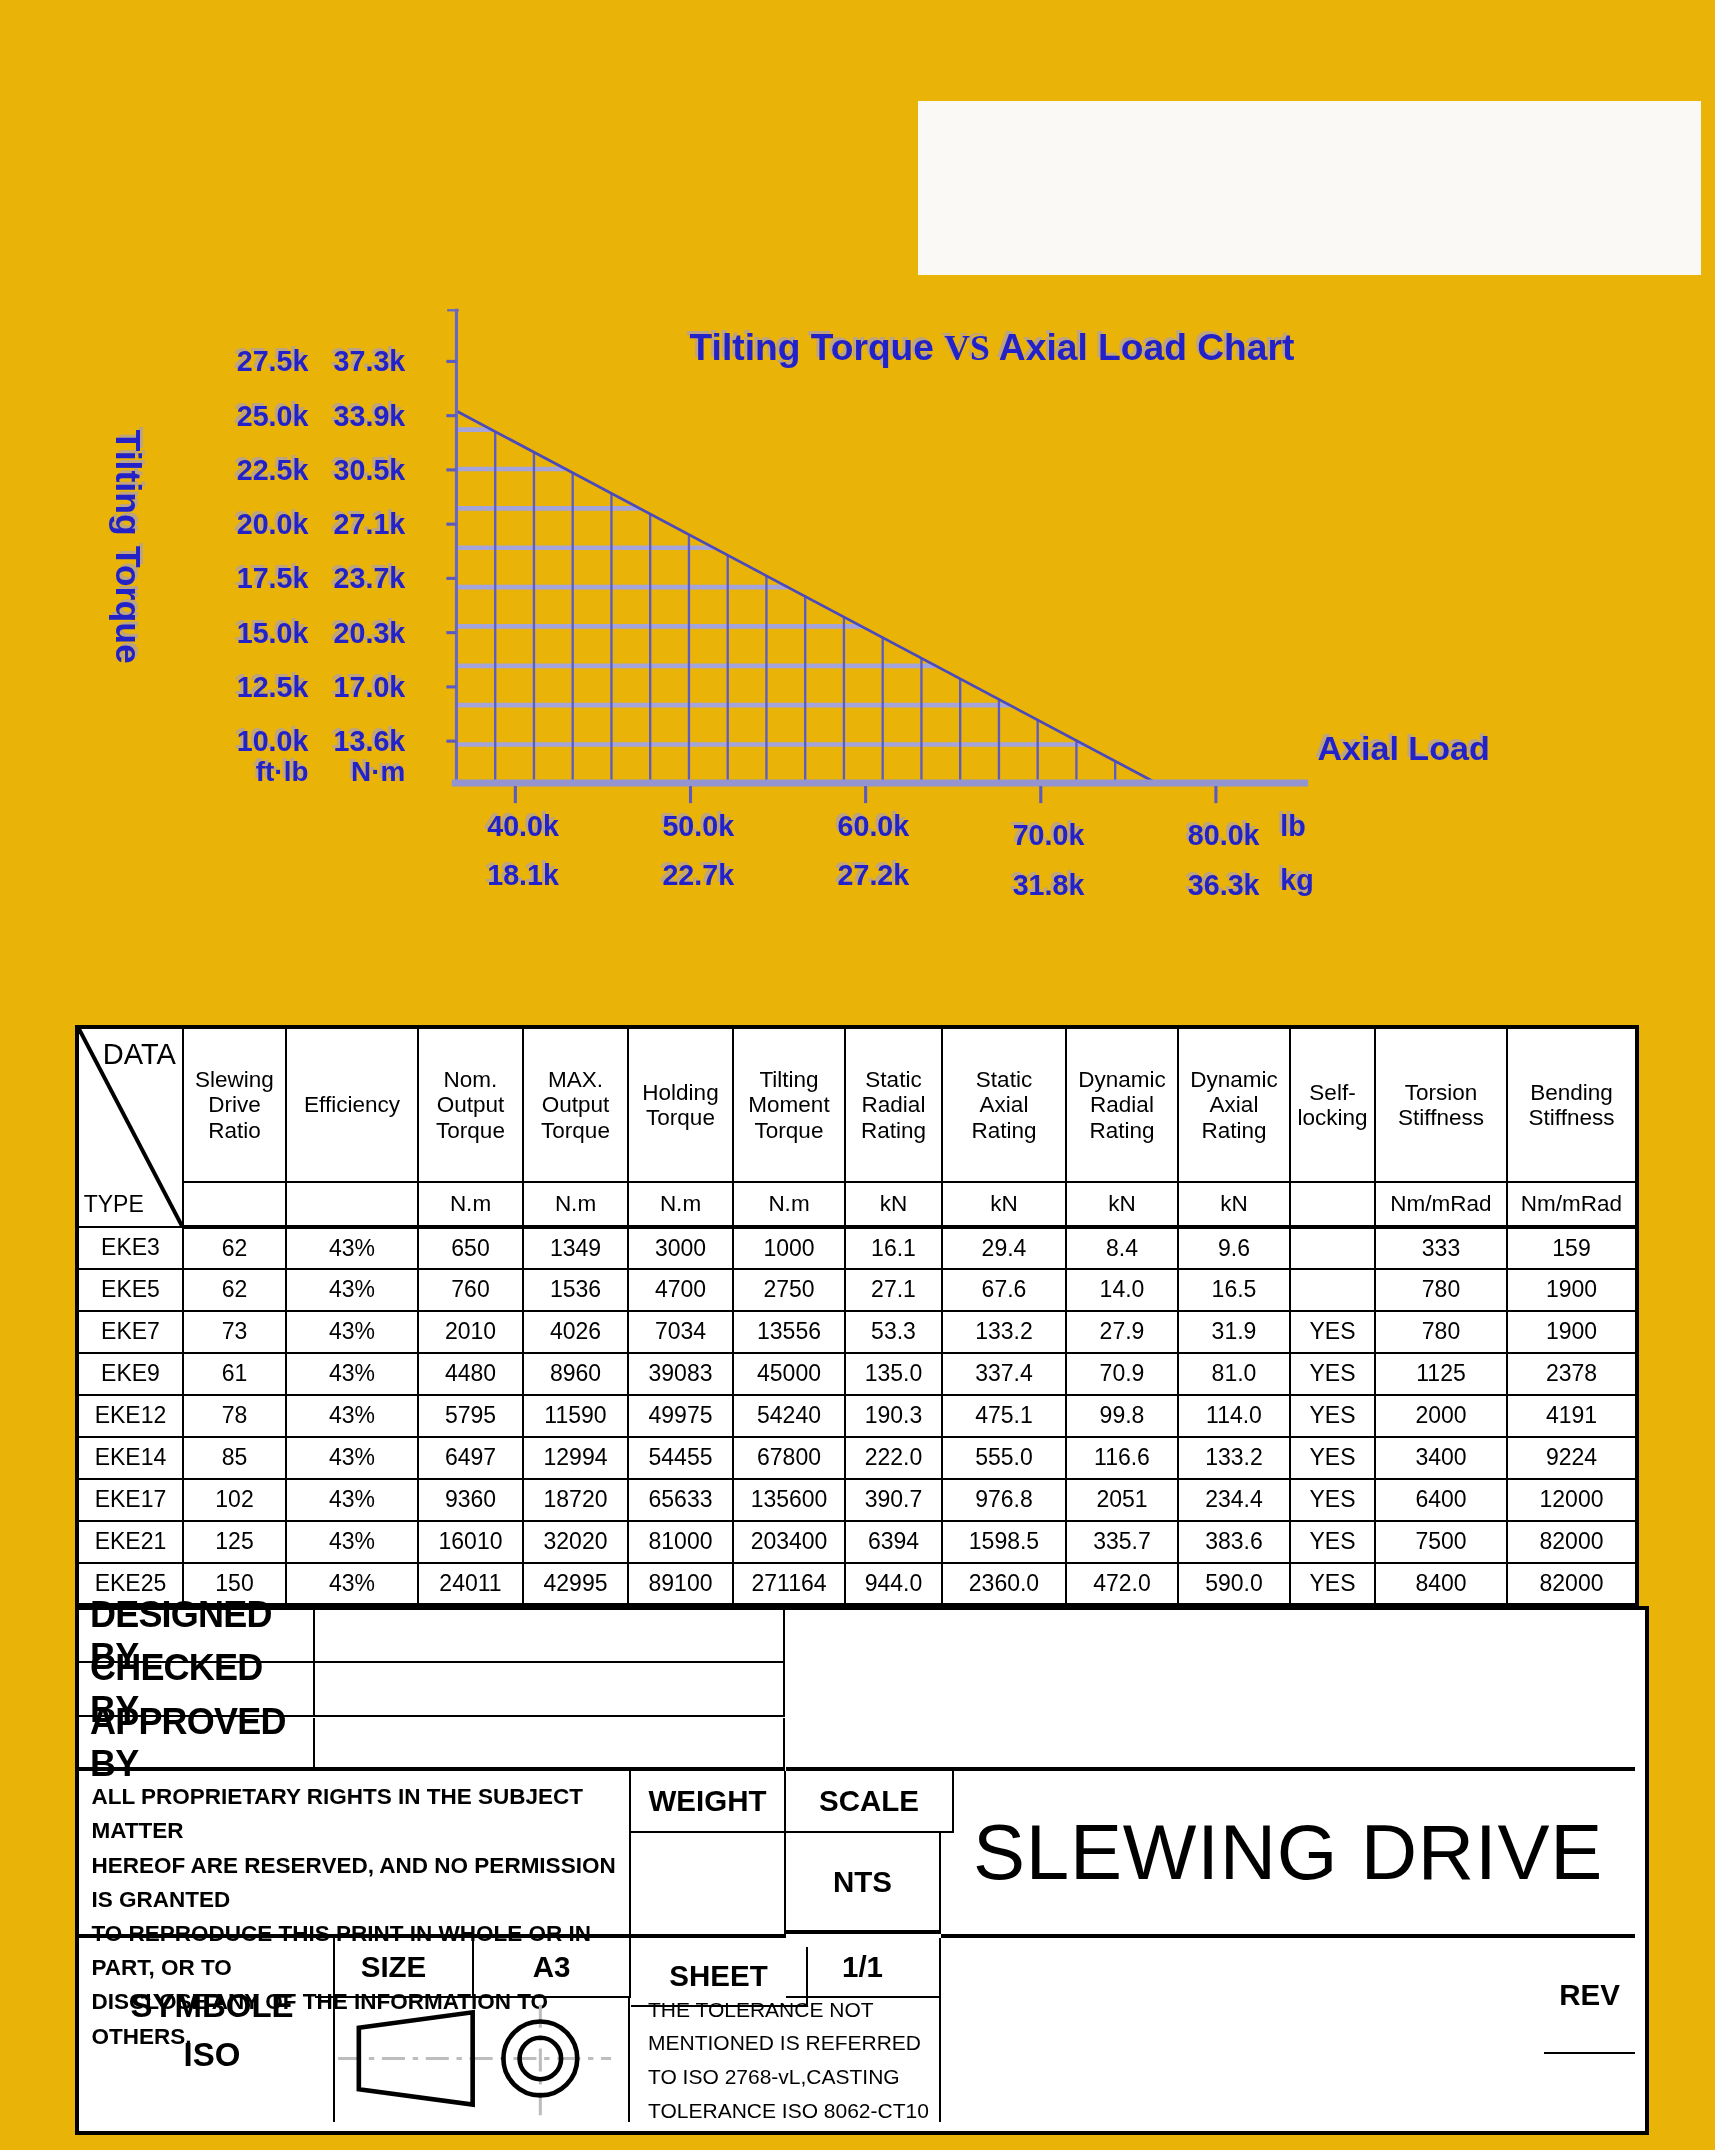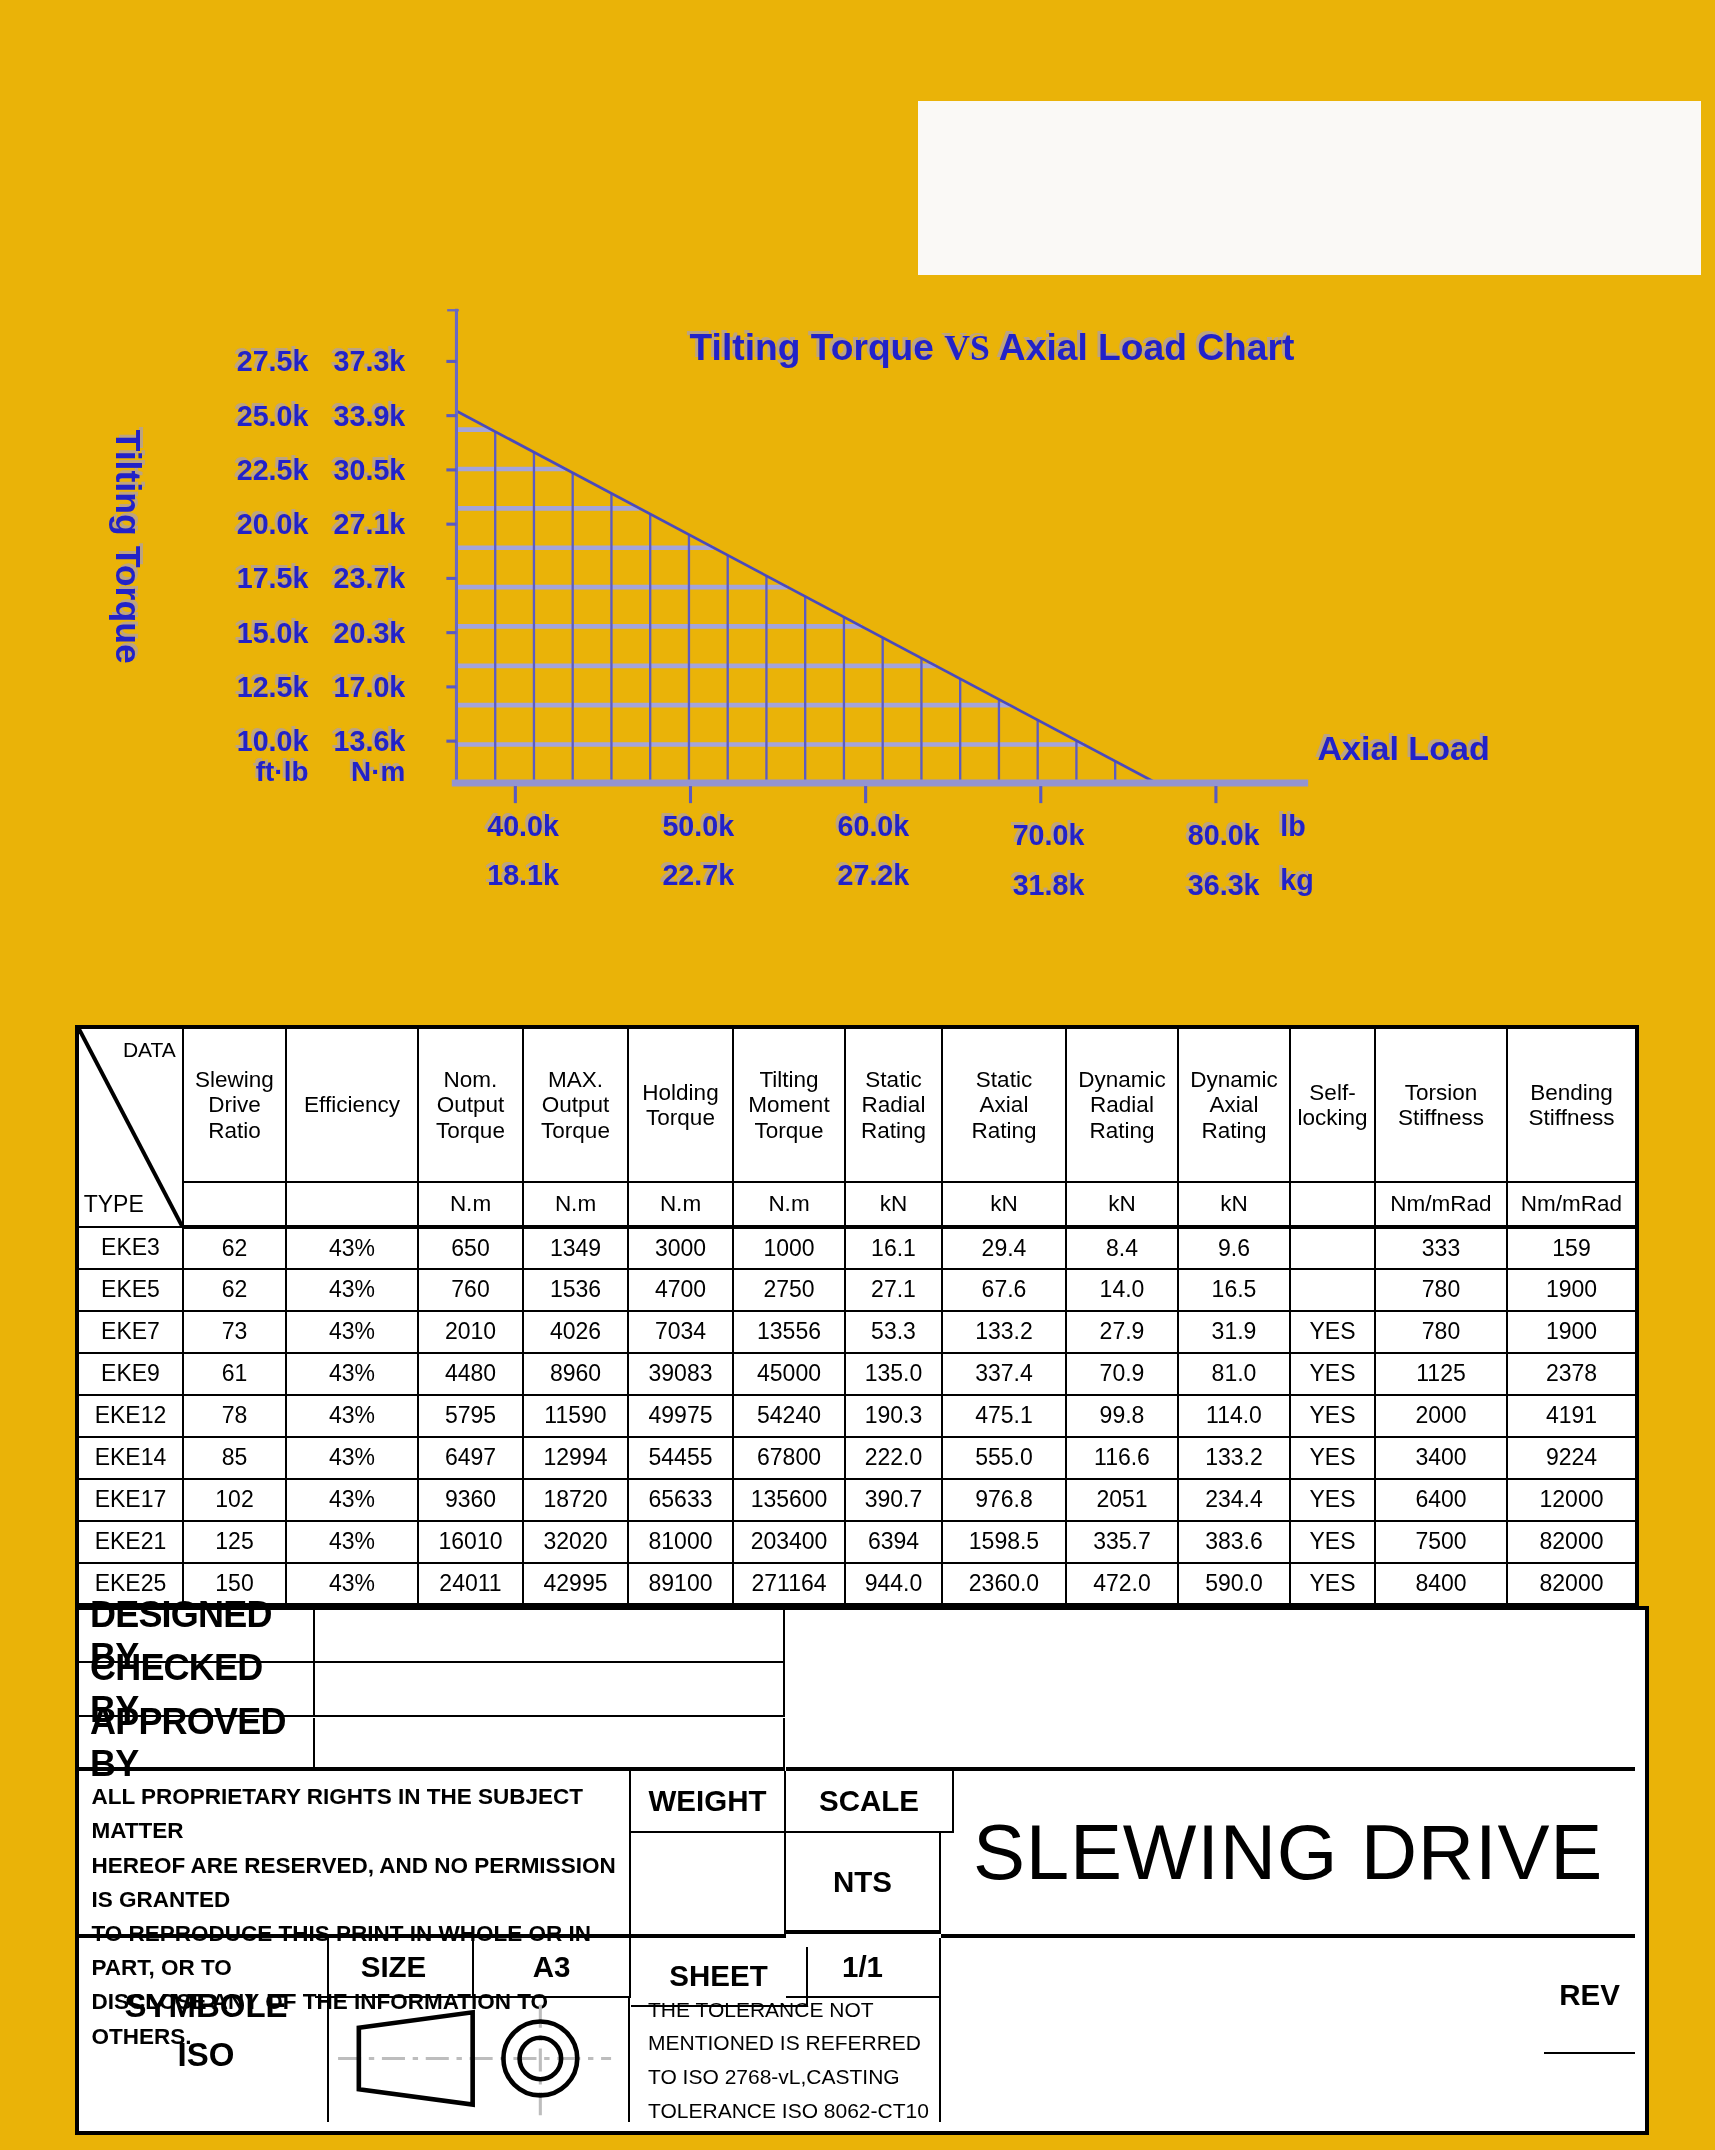--- a/index.html
+++ b/index.html
@@ -19,21 +19,21 @@
   .main-table th,.main-table td{border:2.3px solid #000;text-align:center;vertical-align:middle;
               font-weight:normal;padding:0;font-size:23px;line-height:1.12;overflow:hidden;}
   .main-table thead th{font-size:22.5px;}
   .main-table tr.hdr{height:155px;}
   .main-table tr.units{height:45px;}
   .main-table tr.units th{border-bottom-width:4.7px;}
   .main-table tbody tr{height:42px;}
   .pre{white-space:pre-line;}
   .corner{position:relative;}
   .corner svg{position:absolute;left:0;top:0;width:100%;height:100%;}
-  .corner .d-top{position:absolute;top:9.3px;right:6.2px;font-size:21px;}
+  .corner .d-top{position:absolute;top:9.3px;right:6.2px;font-size:29px;}
   .corner .d-bot{position:absolute;bottom:7.8px;left:4.7px;font-size:23px;}
 
   
   .tblock{position:absolute;left:75px;top:1606px;width:1566px;height:521px;
           border:4.7px solid #000;background:#fff;}
   .cell{position:absolute;box-sizing:border-box;display:flex;align-items:center;justify-content:center;}
   .bR3{border-right:2.3px solid #000;} .bB3{border-bottom:2.3px solid #000;} .bB6{border-bottom:4.7px solid #000;}
   .lbl{justify-content:flex-start;padding-left:11px;font-size:36px;font-weight:bold;letter-spacing:-0.8px;}
   .hd2{font-size:29.5px;font-weight:bold;}
   .prop{font-size:22.5px;font-weight:bold;line-height:1.52;justify-content:flex-start;
@@ -367,21 +367,21 @@
     <div class="cell prop pre bR3 bB6" style="left:0;top:161px;width:552px;height:167px">ALL PROPRIETARY RIGHTS IN THE SUBJECT MATTER
 HEREOF ARE RESERVED, AND NO PERMISSION IS GRANTED
 TO REPRODUCE THIS PRINT IN WHOLE OR IN PART, OR TO
 DISCLOSE ANY OF THE INFORMATION TO OTHERS.</div>
     <div class="cell hd2 bR3 bB3" style="left:552px;top:161px;width:155px;height:62px">WEIGHT</div>
     <div class="cell hd2 bR3 bB3" style="left:707px;top:161px;width:168px;height:62px">SCALE</div>
     <div class="cell bR3 bB6" style="left:552px;top:223px;width:155px;height:105px"></div>
     <div class="cell hd2 bR3 bB6" style="left:707px;top:223px;width:155px;height:101px">NTS</div>
     <div class="cell big1 bB6" style="left:862px;top:161px;width:694px;height:167px">SLEWING DRIVE</div>
 
-    <div class="cell symb bR3" style="left:6px;top:328px;width:244px;height:184px">
+    <div class="cell symb bR3" style="left:12px;top:328px;width:244px;height:184px">
       <span>SYMBOLE</span>
       <span>ISO</span>
     </div>
     <div class="cell hd2 bR3 bB3" style="left:236px;top:328px;width:159px;height:60px">SIZE</div>
     <div class="cell hd2 bR3 bB3" style="left:395px;top:328px;width:157px;height:60px">A3</div>
     <div class="cell hd2 bR3 bB3" style="left:552px;top:337px;width:177px;height:60px">SHEET</div>
     <div class="cell hd2 bR3 bB3" style="left:707px;top:328px;width:155px;height:60px">1/1</div>
     <div class="cell bR3" style="left:236px;top:388px;width:315px;height:124px">
       <svg width="315" height="124" viewBox="0 0 407 160">
         <line x1="30" y1="78" x2="385" y2="78" stroke="#bdbdbd" stroke-width="4" stroke-dasharray="30 10 7 10"></line>

